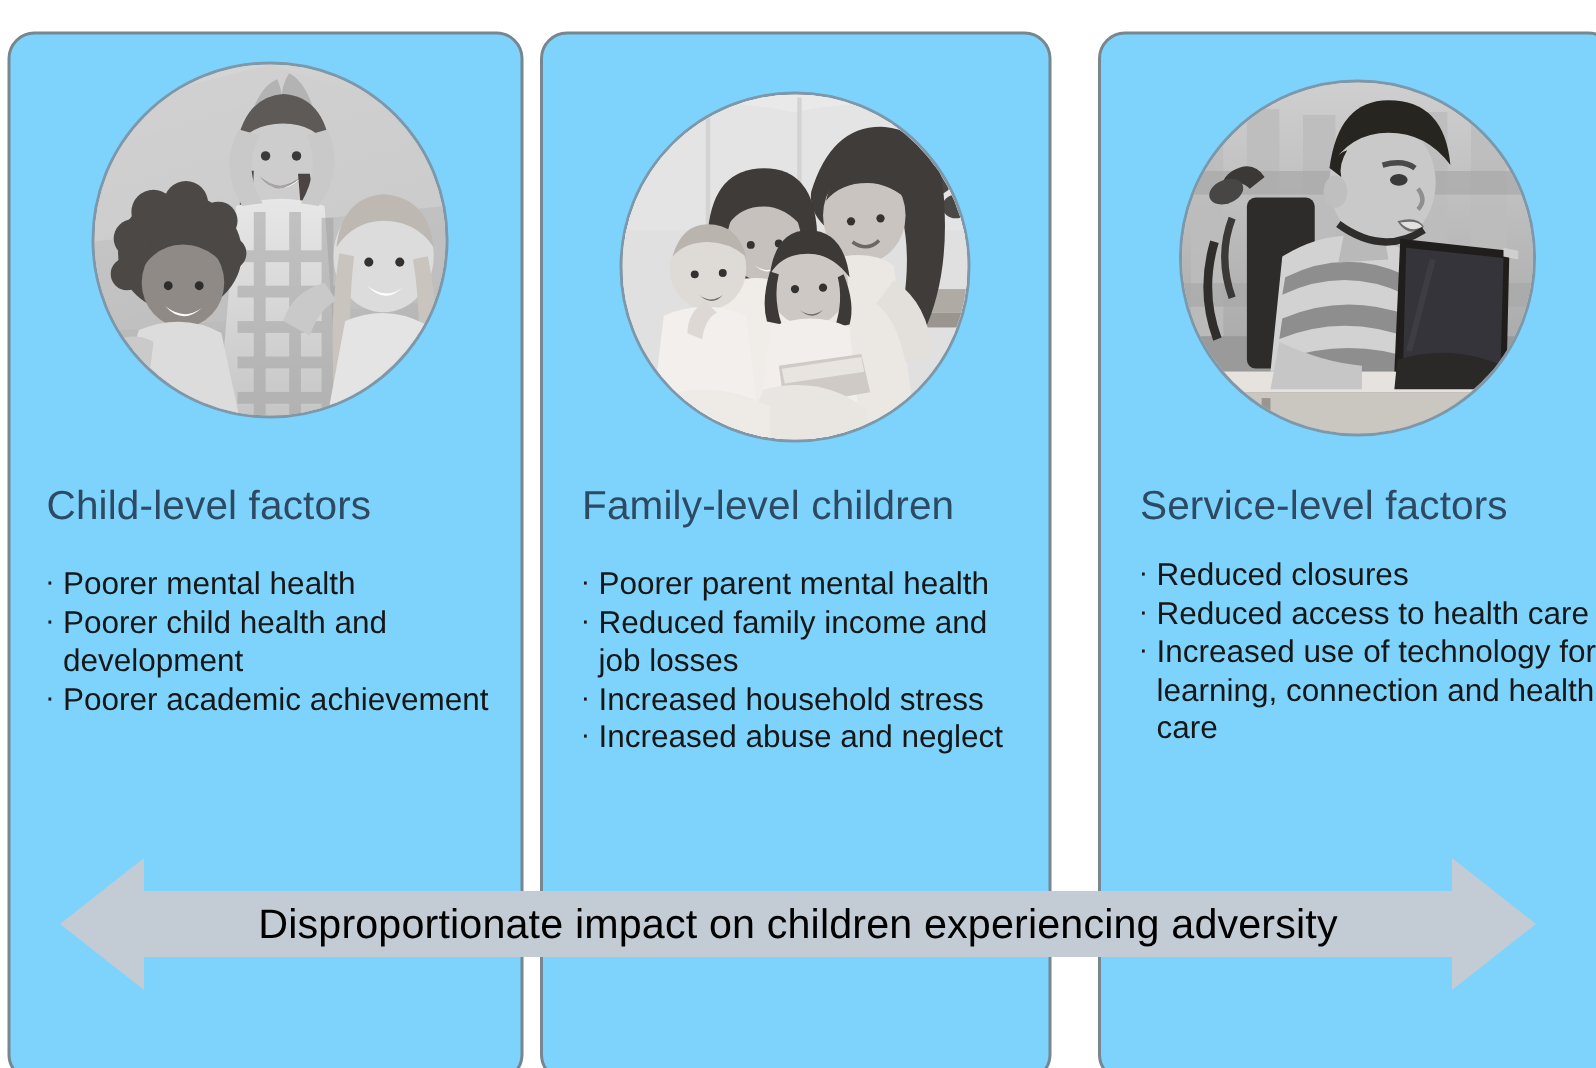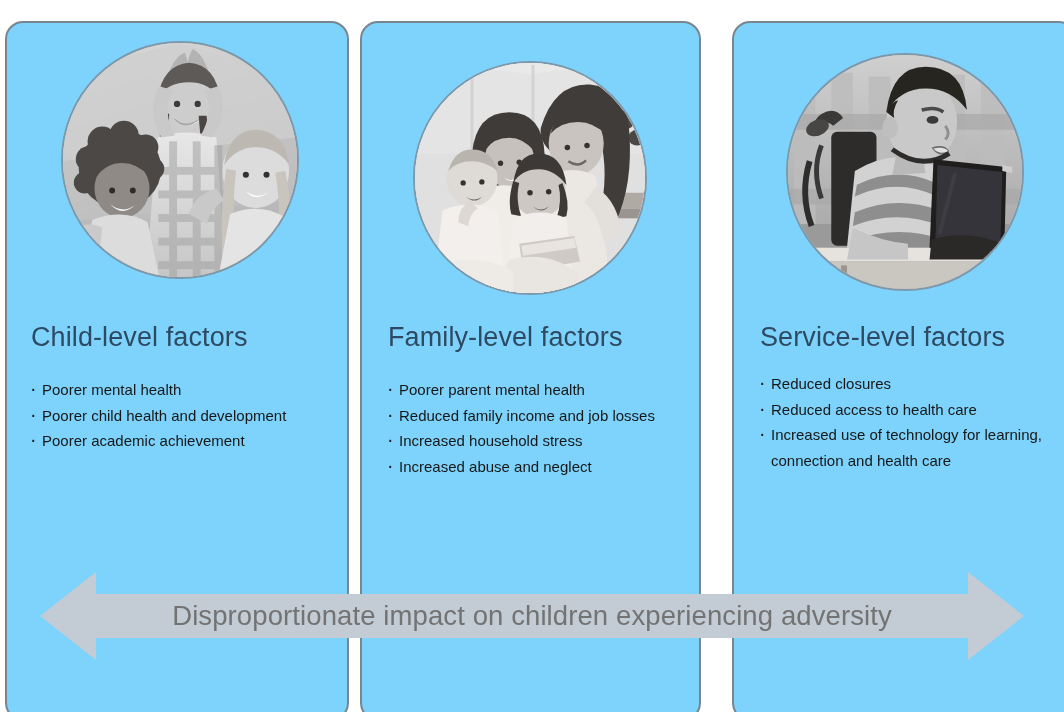--- a/index.html
+++ b/index.html
@@ -40,21 +40,21 @@
     color:#2e4a63;
     font-size:27px;
     font-weight:400;
     letter-spacing:0.1px;
     white-space:nowrap;
   }
 
   .bullets{
     position:absolute;
     color:#171717;
-    font-size:15px;
+    font-size:21px;
     line-height:25.5px;
   }
   .bullet-item{
     display:block;
     position:relative;
     padding-left:13px;
     margin-bottom:0px;
   }
   .bullet-item::before{
     content:"\00B7";
@@ -71,21 +71,21 @@
     left:40px;
     top:566px;
     width:984px;
     height:100px;
   }
   #banner svg{display:block;width:100%;height:100%;}
   #banner-label{
     position:absolute;
     left:0;top:0;width:984px;height:100px;
     display:flex;align-items:center;justify-content:center;
-    color:#737373;
+    color:#000000;
     font-size:27.5px;
     letter-spacing:0.1px;
     white-space:nowrap;
     pointer-events:none;
   }
 </style>
 </head>
 <body>
 
 <div id="stage">
@@ -226,21 +226,21 @@
         <path d="M120 146 q9 8 16 0 q-8 6 -16 0 z" fill="#6d6762"></path>
         <path d="M100 158 q28 -12 54 0 l8 76 l-70 0 z" fill="#f1eeeb"></path>
         <path d="M106 184 l56 -8 l6 26 l-58 10 z" fill="#cfcac5"></path>
         <path d="M108 186 l54 -8 l2 10 l-54 8 z" fill="#e8e4e0"></path>
 
         <path d="M96 200 q40 -10 70 14 l0 20 l-86 0 z" fill="#e9e5e1"></path>
         <path d="M20 206 q44 -14 80 6 l0 22 l-86 0 z" fill="#eeeae6"></path>
       </svg>
     </div>
 
-    <div class="heading" style="left:26px;top:299px;">Family-level factors</div>
+    <div class="heading" style="left:26px;top:299px;">Family-level children</div>
 
     <div class="bullets" style="left:24px;top:354px;width:300px;">
       <span class="bullet-item">Poorer parent mental health</span>
       <span class="bullet-item">Reduced family income and job losses</span>
       <span class="bullet-item">Increased household stress</span>
       <span class="bullet-item">Increased abuse and neglect</span>
     </div>
   </div>
 
   <div class="panel" id="panel-3">

